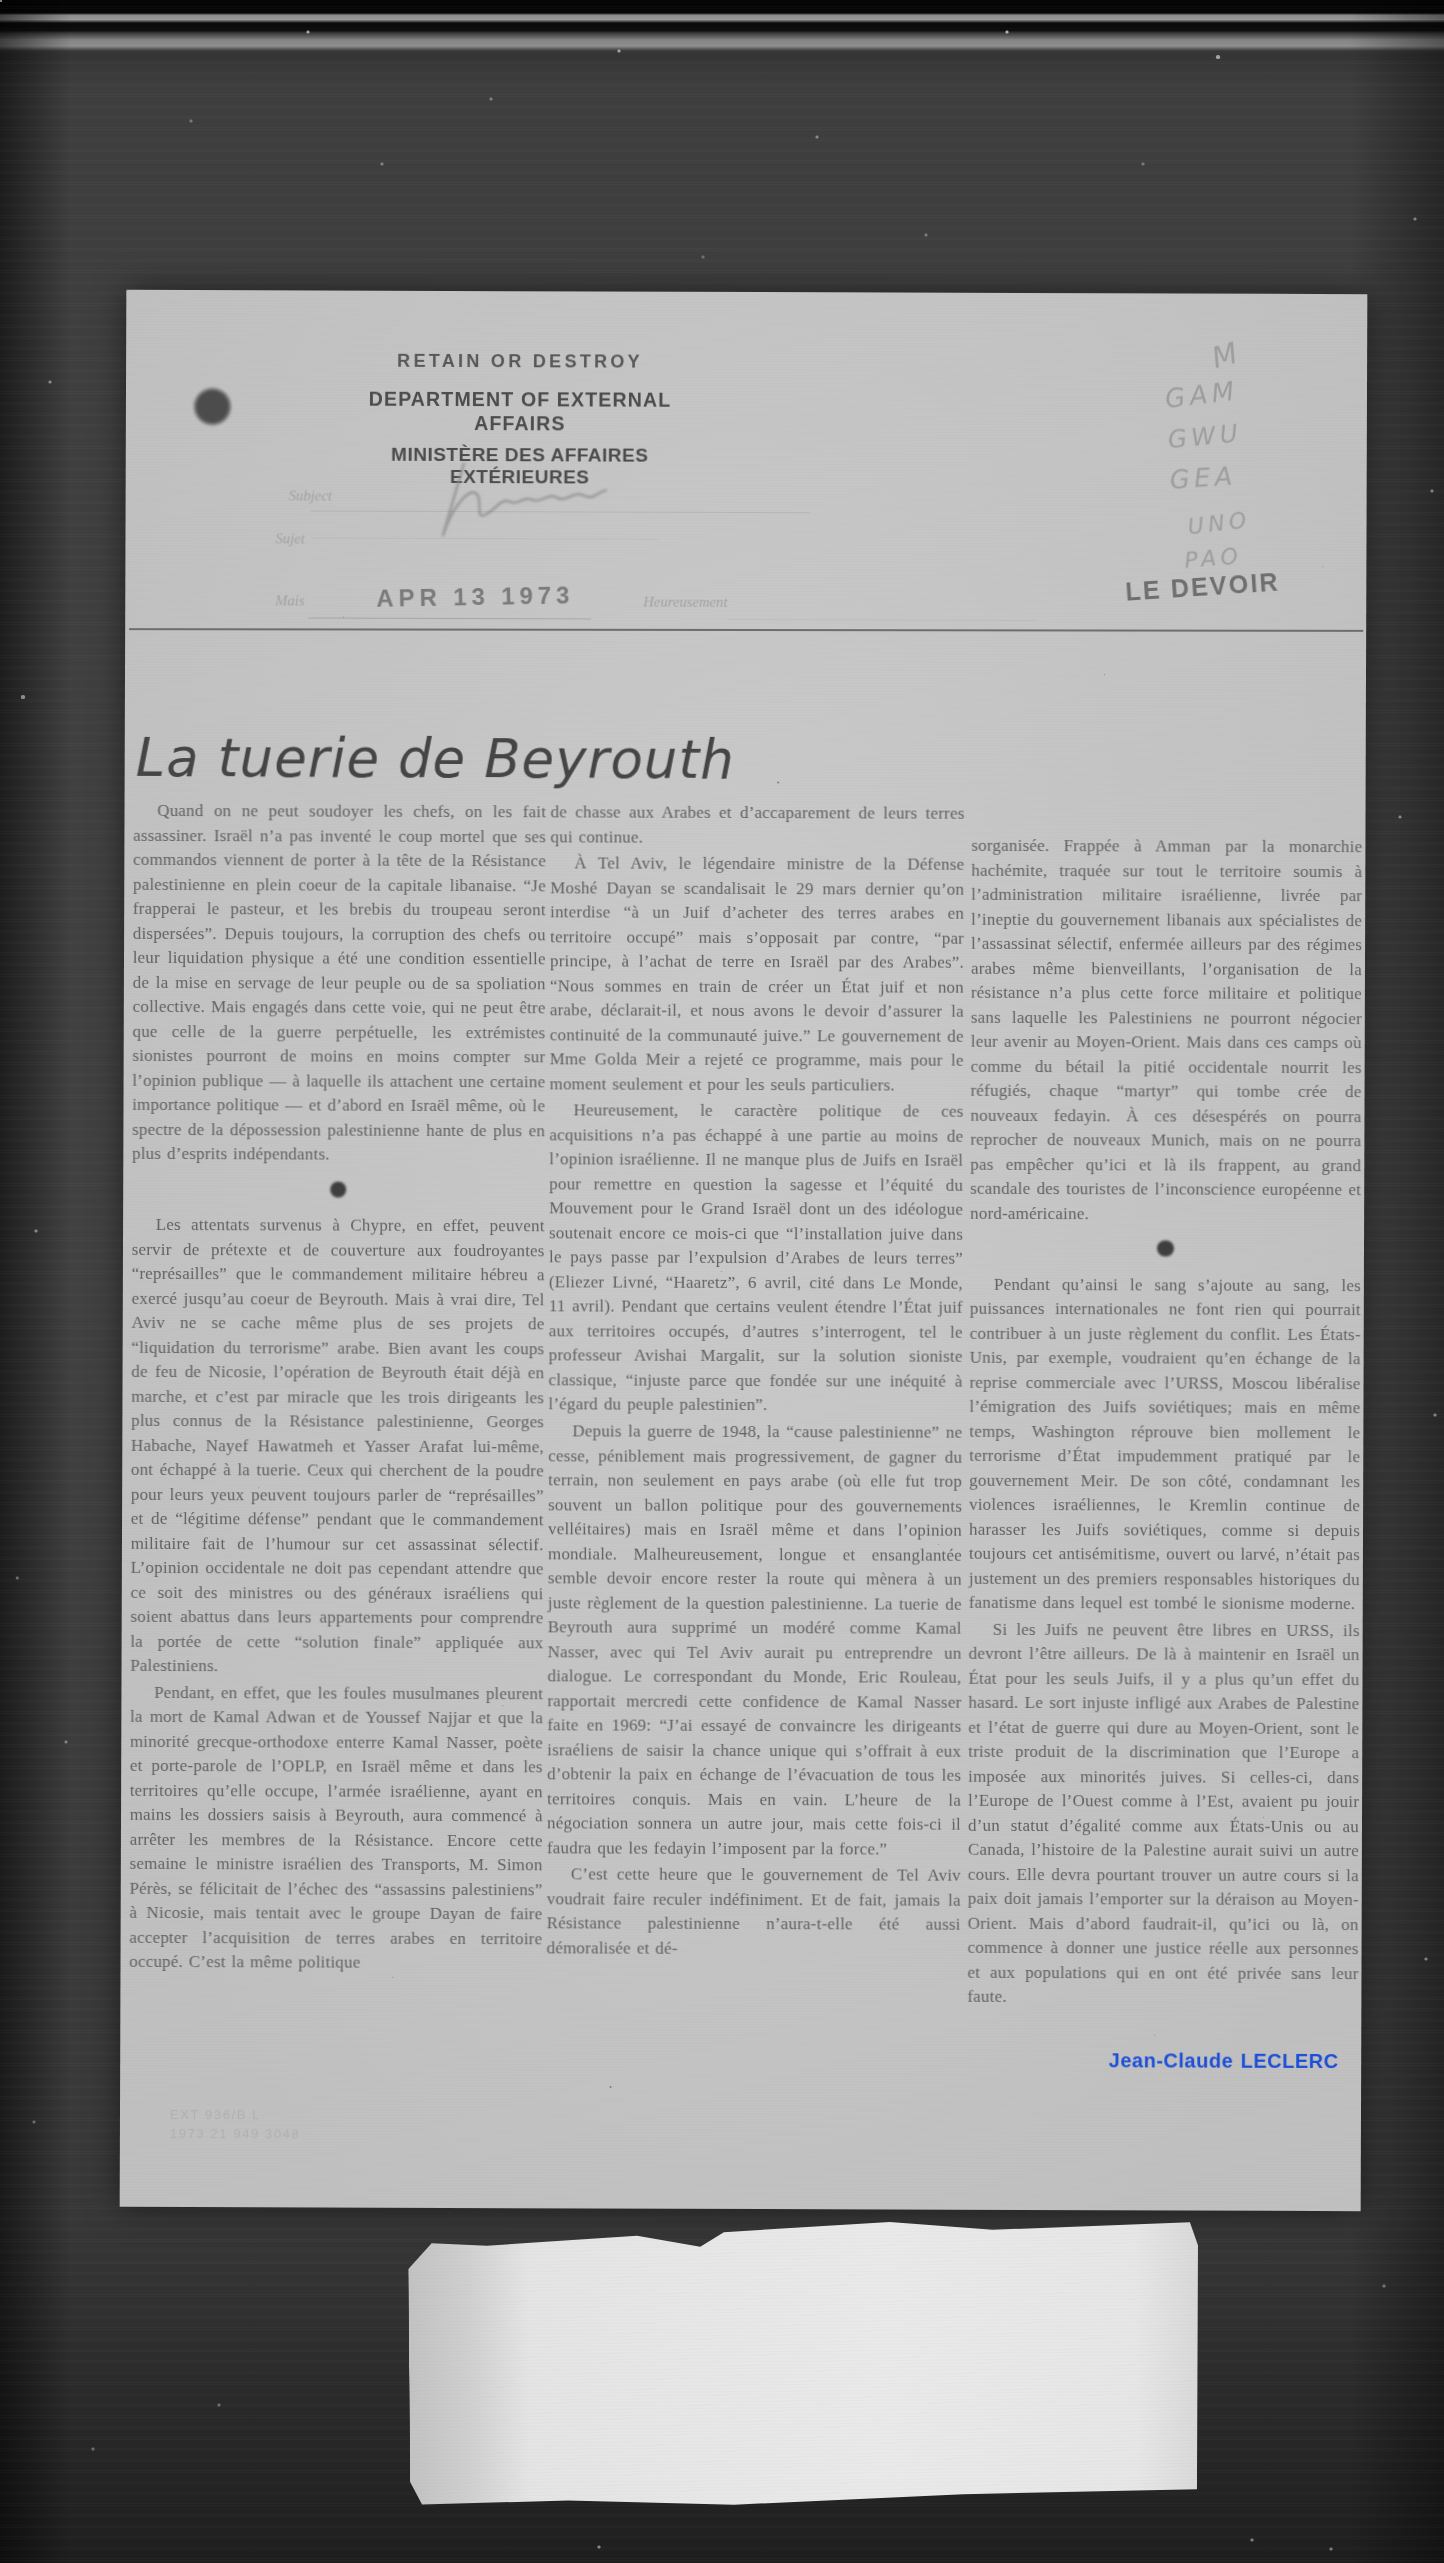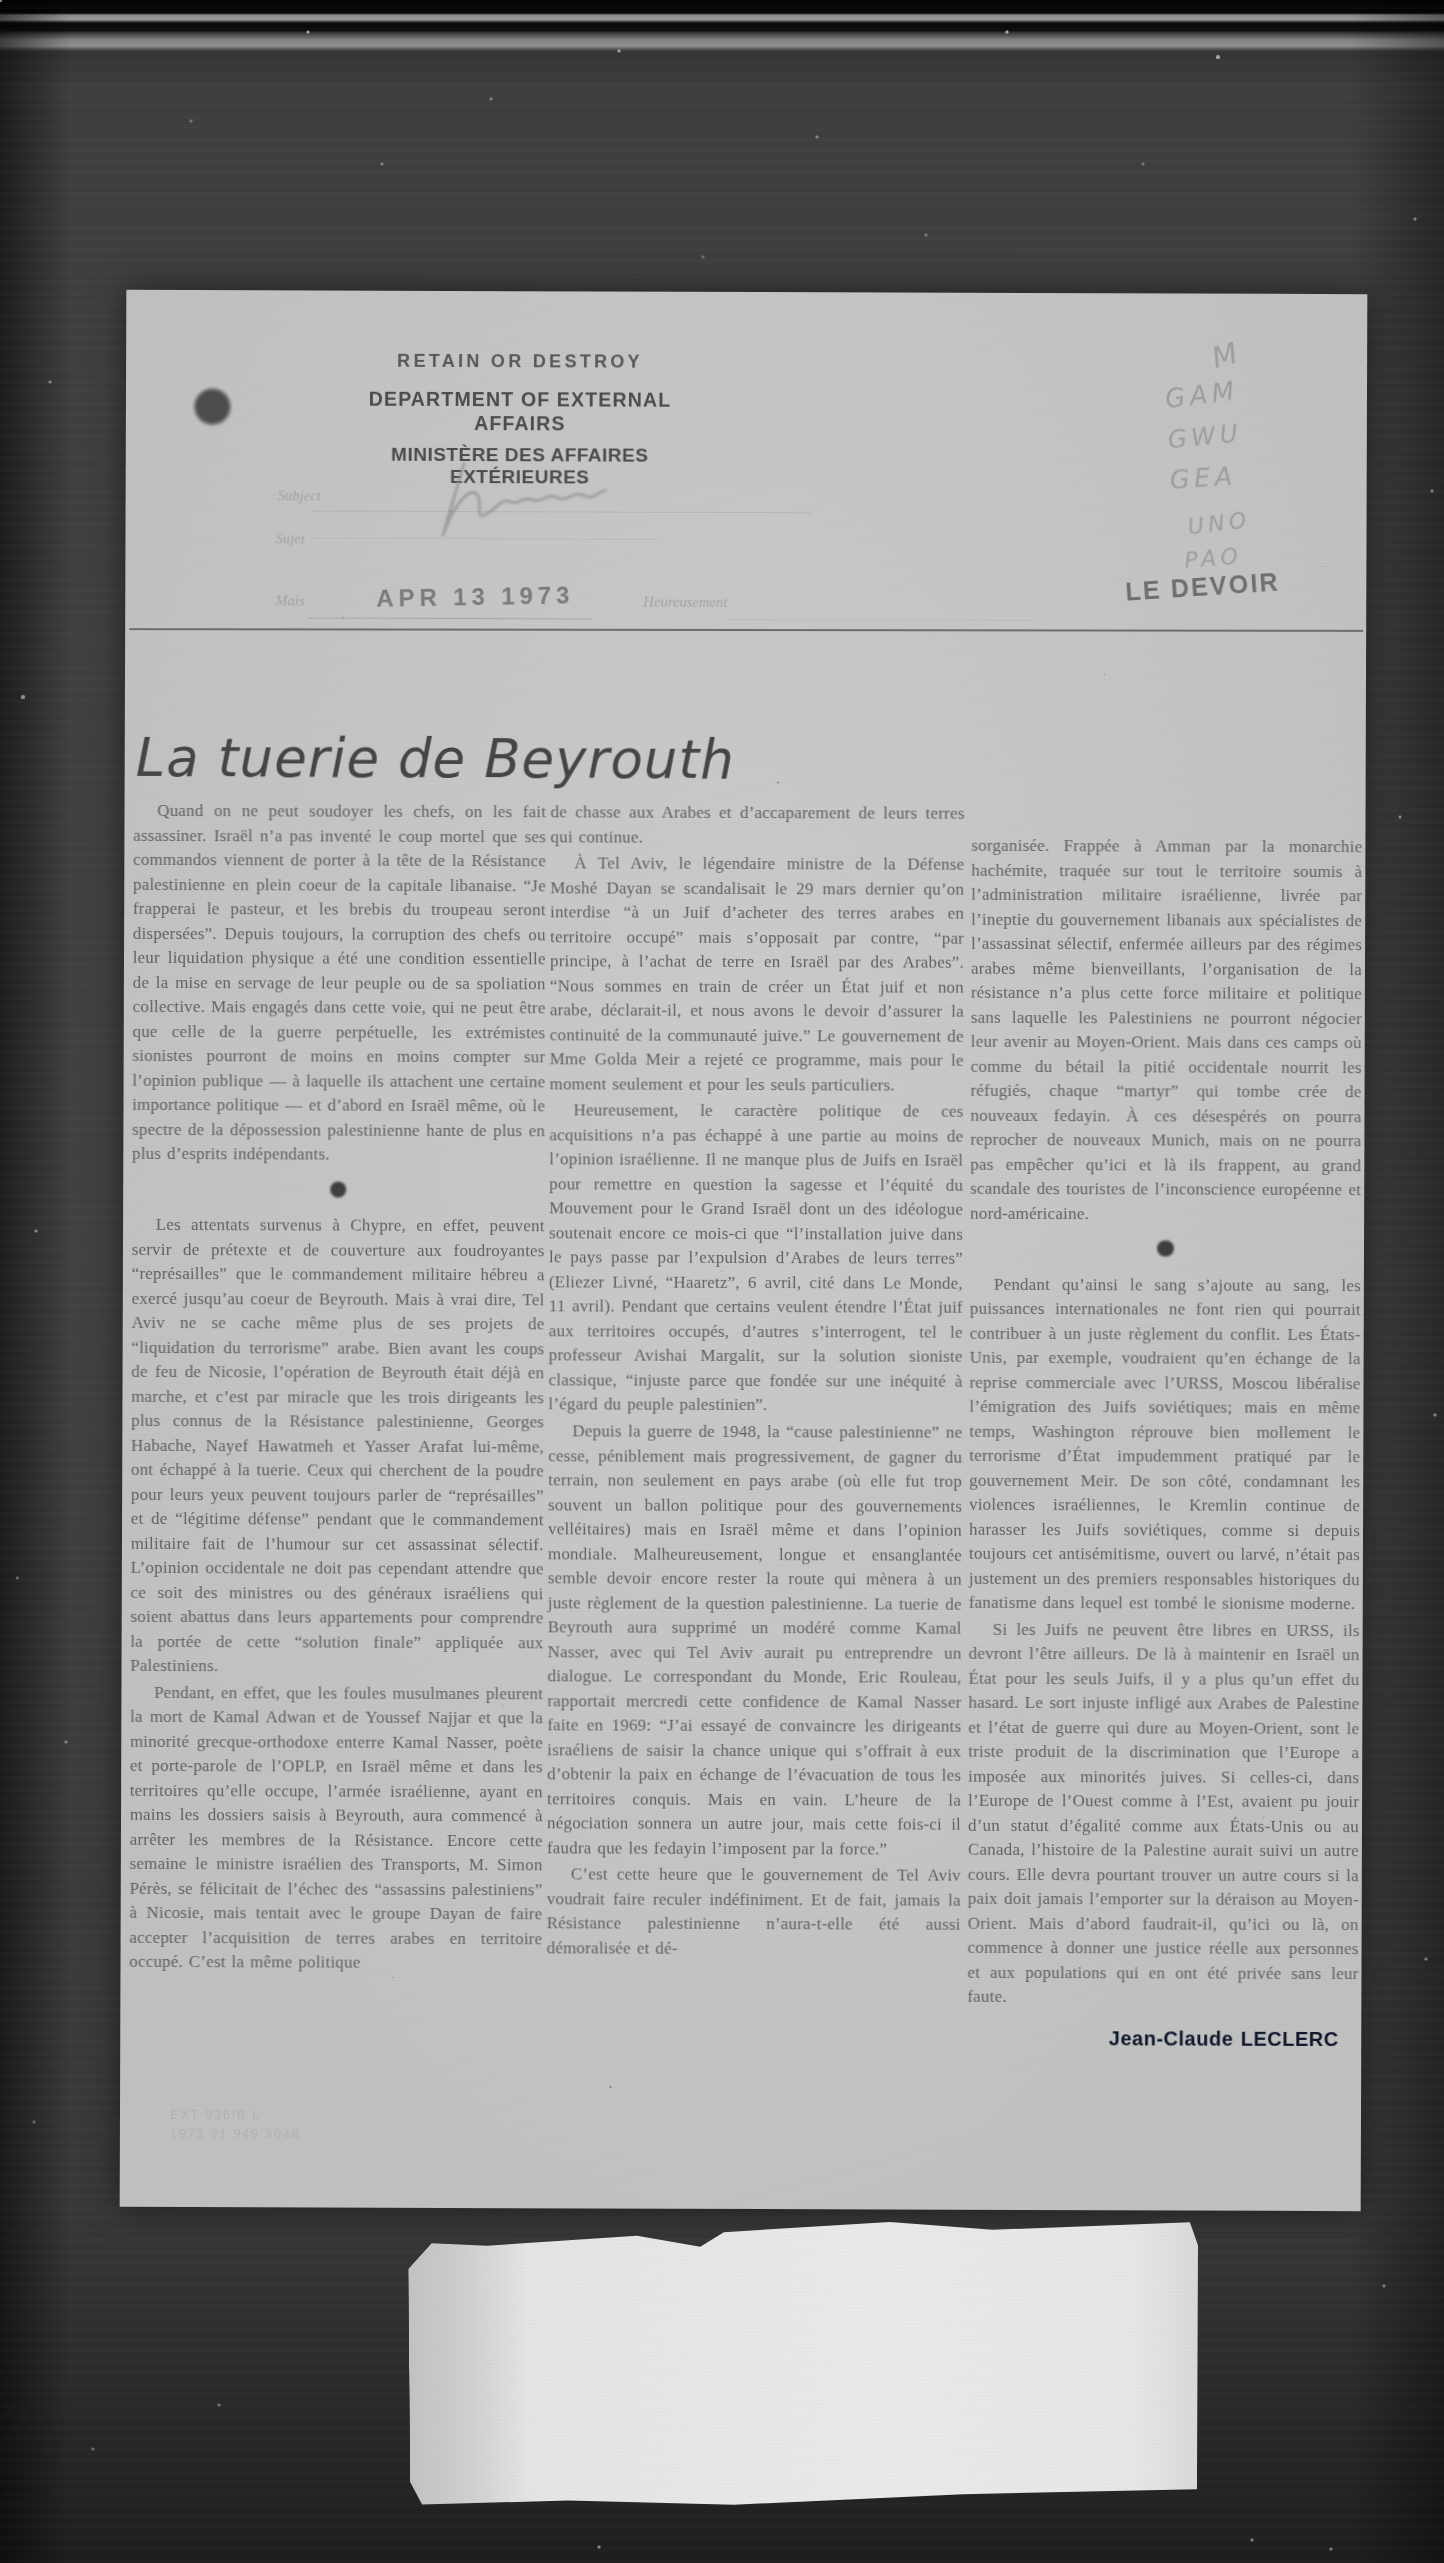--- a/index.html
+++ b/index.html
@@ -115,23 +115,23 @@
   .col{position:absolute;top:509px;text-align:justify;
     font-size:17px;line-height:24.5px;color:#616161;
     letter-spacing:0.2px;word-spacing:1.4px;filter:blur(0.4px);}
   .col-1{left:8.7px;width:413px;}
   .col-2{left:426px;width:414px;}
   .col-3{left:847px;width:391px;padding-top:32px;}
   .col p{margin:0 0 2.2px 0;}
   .p-indent{text-indent:24px;}
   .bullet-sep{width:16.3px;height:16.3px;border-radius:50%;background:#3e3e3e;
     margin:14px auto 16.3px auto;filter:blur(0.8px);}
-  .byline{margin-top:16px;text-align:right;padding-right:19.6px;
+  .byline{margin-top:38px;text-align:right;padding-right:19.6px;
     font-family:"Liberation Sans",sans-serif;font-weight:700;font-size:20px;
-    color:#0f172a;letter-spacing:0.5px;filter:blur(0.2px);}
+    color:#1d4ed8;letter-spacing:0.5px;filter:blur(0.2px);}
 
   
   .fragment{position:absolute;left:409px;top:2220px;width:790px;height:287px;
     background:linear-gradient(90deg,#c2c2c2 0,#cfcfcf 60px,#e4e4e4 120px,#e9e9e9 60%,#e6e6e6 92%,#d8d8d8 100%);
     transform:rotate(-.5deg);
     clip-path:polygon(0 16%,3% 7%,10% 8%,29% 5%,37% 9%,40% 4%,61% 1%,74% 4%,99% 2%,100% 10%,99.6% 95%,70% 96%,41% 99%,20% 97%,1.5% 98%,0 90%);
     box-shadow:0 0 27px rgba(0,0,0,.45);}
   .fragment::before{content:"";position:absolute;inset:0;
     background:repeating-linear-gradient(0deg,rgba(0,0,0,.01) 0 1.1px,rgba(0,0,0,0) 1.1px 3.3px);}
 </style>
@@ -162,21 +162,21 @@
 
   <div class="signature-wrap">
     <svg width="207" height="92" viewBox="0 0 380 170">
       <path d="M60 18 C 48 60, 30 120, 22 150 M22 150 C 40 96, 70 60, 84 74
                C 96 86, 80 122, 100 112 C 122 101, 128 80, 146 88
                C 162 96, 168 76, 186 84 C 204 92, 214 70, 232 80
                C 250 90, 262 66, 282 76 C 300 85, 306 70, 322 66" fill="none" stroke="#8e8e8e" stroke-width="5" stroke-linecap="round"></path>
     </svg>
   </div>
 
-  <span class="fld" style="left:152px;top:197px;">Subject</span>
+  <span class="fld" style="left:163px;top:197px;">Subject</span>
   <span class="fld" style="left:150px;top:240px;">Sujet</span>
   <div class="rule" style="left:185px;top:220px;width:500px;opacity:.5;"></div>
   <div class="rule" style="left:185px;top:247px;width:348px;opacity:.3;"></div>
 
   <span class="fld" style="left:150px;top:302px;">Mais</span>
   <div class="rule" style="left:183px;top:327px;width:283px;"></div>
   <span class="stamp-date">APR 13 1973</span>
 
   <span class="fld" style="left:518px;top:302px;">Heureusement</span>
   <div class="rule" style="left:604px;top:327px;width:305px;opacity:.3;"></div>

